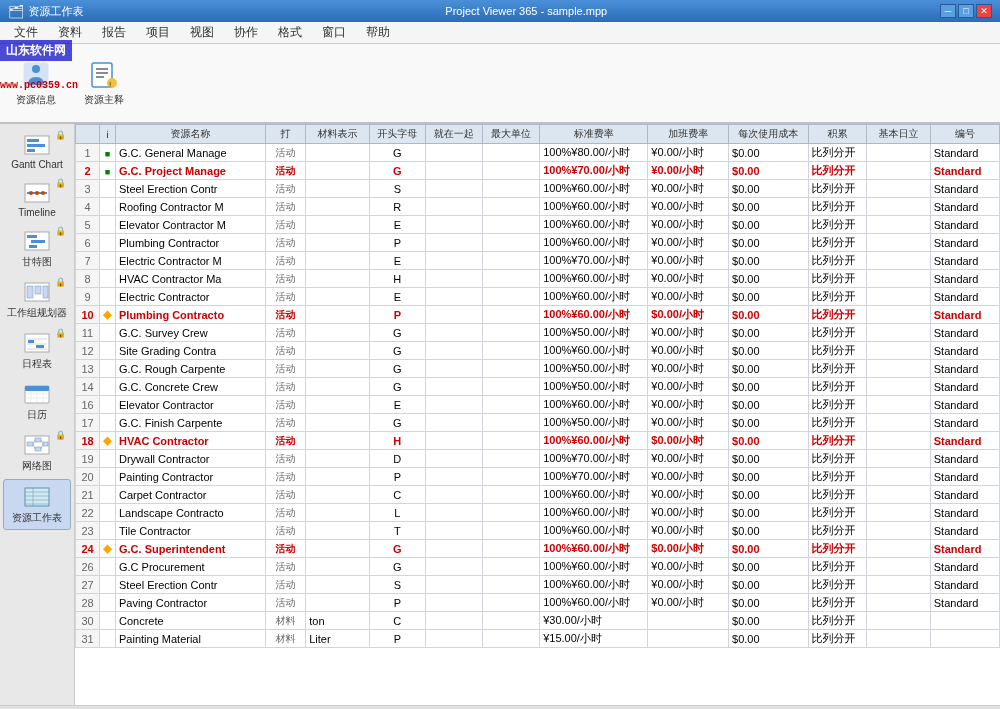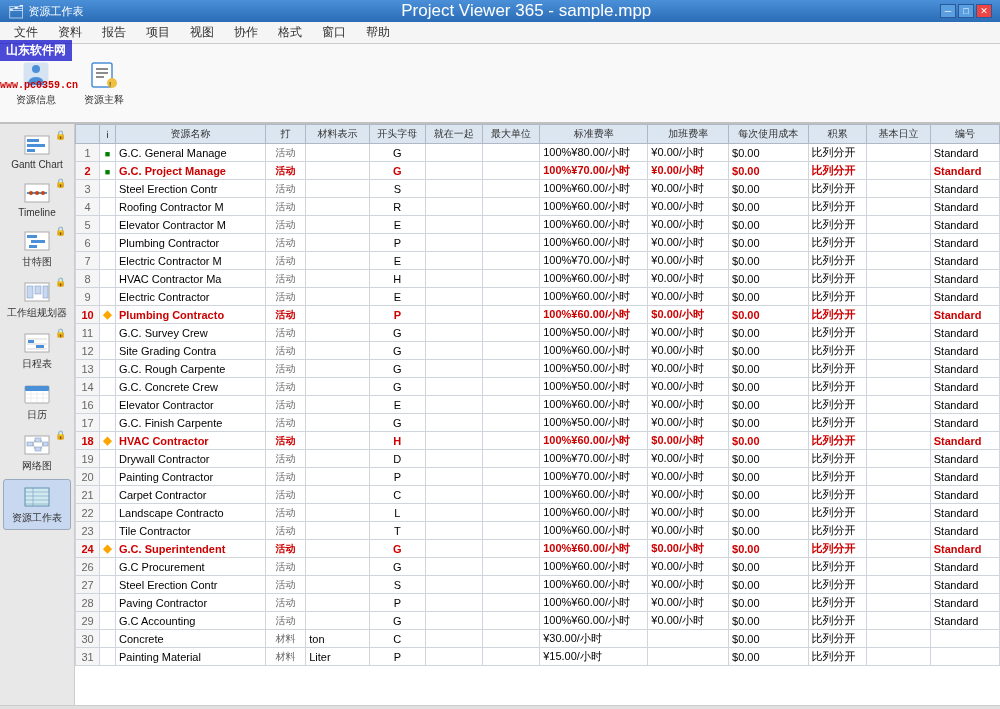--- a/index.html
+++ b/index.html
@@ -198,21 +198,21 @@
     }
   </style>
 </head>
 <body>
 
 <div class="title-bar">
   <div class="title-bar-left">
     <span style="font-size:13px;">🗂</span>
     <span style="font-size:11px;">资源工作表</span>
   </div>
-  <span style="font-size:17px; color:#fff;margin-left:29px;">Project Viewer 365 - sample.mpp</span>
+  <span style="font-size:11px; color:#fff;margin-left:29px;">Project Viewer 365 - sample.mpp</span>
   <div class="title-bar-right">
     <button class="title-btn">─</button>
     <button class="title-btn">□</button>
     <button class="title-btn" style="background:#e44;">✕</button>
   </div>
 </div>
 
 <div class="menu-bar">
   <span class="menu-item">文件</span>
   <span class="menu-item">资料</span>
@@ -800,36 +800,20 @@
               <td></td>
               <td></td>
               <td>100%¥60.00/小时</td>
               <td>¥0.00/小时</td>
               <td>$0.00</td>
               <td>比列分开</td>
               <td></td>
               <td>Standard</td>
             </tr>
             <tr>
-              <td class="row-num">29</td>
-              <td class="cell-center"></td>
-              <td>G.C Accounting</td>
-              <td class="cell-type cell-center">活动</td>
-              <td></td>
-              <td class="cell-center">G</td>
-              <td></td>
-              <td></td>
-              <td>100%¥60.00/小时</td>
-              <td>¥0.00/小时</td>
-              <td>$0.00</td>
-              <td>比列分开</td>
-              <td></td>
-              <td>Standard</td>
-            </tr>
-            <tr>
               <td class="row-num">30</td>
               <td class="cell-center"></td>
               <td>Concrete</td>
               <td class="cell-type cell-center">材料</td>
               <td>ton</td>
               <td class="cell-center">C</td>
               <td></td>
               <td></td>
               <td>¥30.00/小时</td>
               <td></td>

